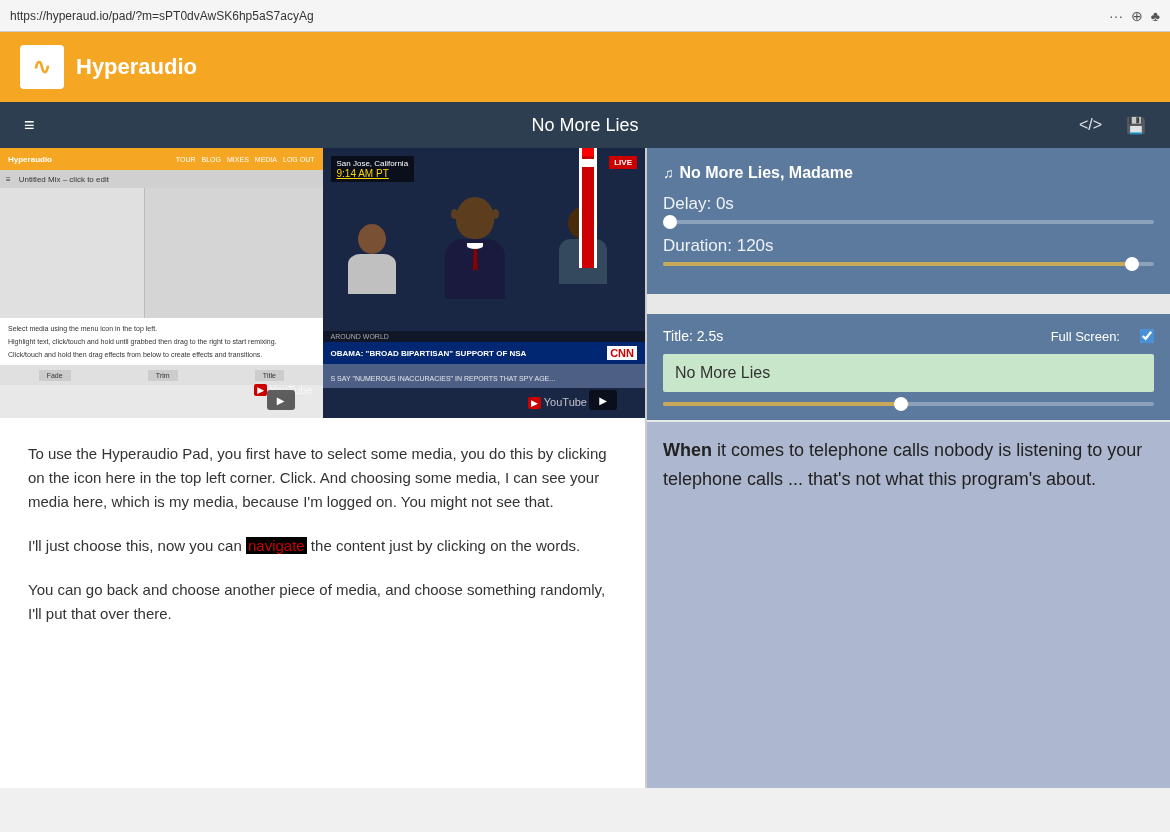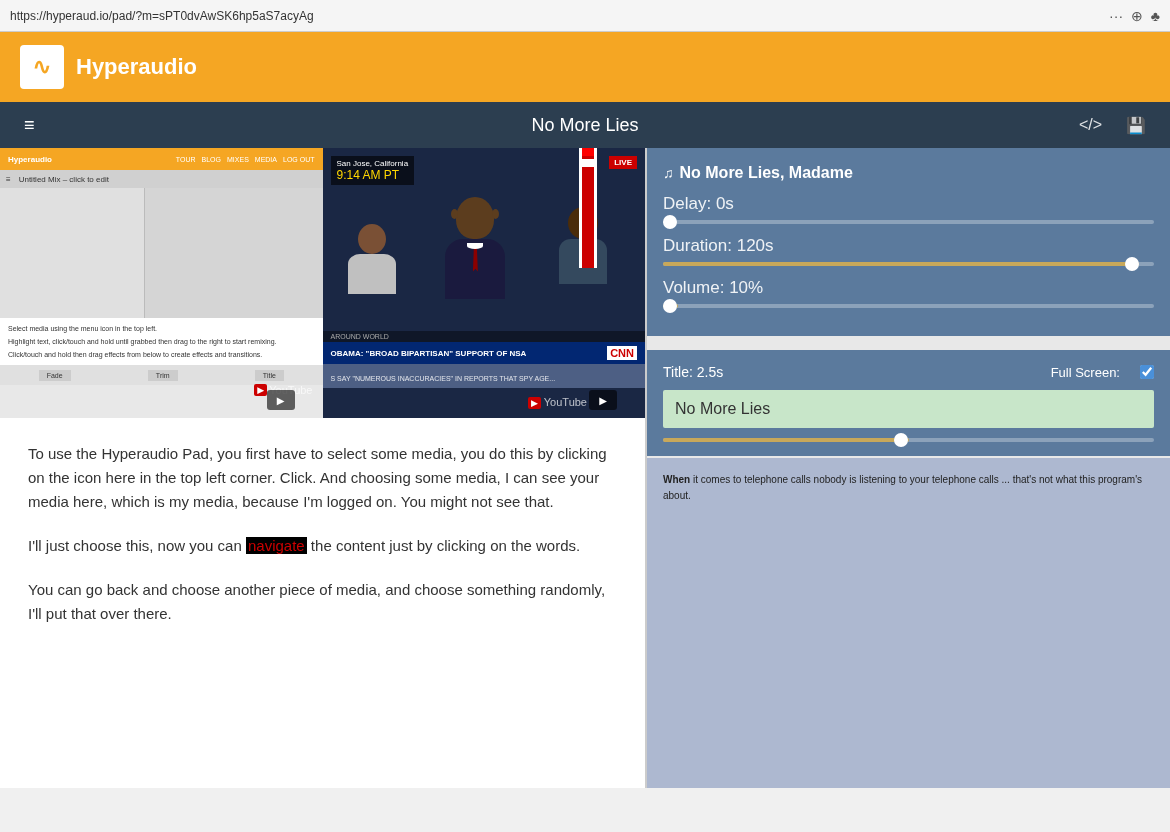--- a/index.html
+++ b/index.html
@@ -252,21 +252,22 @@
       position: absolute;
       top: 8px;
       left: 8px;
       background: rgba(0,0,0,0.6);
       color: white;
       font-size: 8px;
       padding: 3px 6px;
     }
     .time-badge {
       color: #ffd700;
-      font-size: 12px;
+      font-size: 10px;
+      text-decoration: underline;
     }
     .right-yt-play {
       position: absolute;
       bottom: 8px;
       right: 28px;
       width: 28px;
       height: 20px;
       background: rgba(0,0,0,0.6);
       border-radius: 3px;
       display: flex;
@@ -353,21 +354,21 @@
       background: #c8a85a;
       border-radius: 2px;
       position: absolute;
       top: 0;
       left: 0;
     }
 
     
     .title-card {
       background: #5b7a9d;
-      margin-top: 14px;
+      margin-top: 20px;
       padding: 14px 16px;
       color: white;
     }
     .title-card-header {
       display: flex;
       justify-content: space-between;
       align-items: center;
       margin-bottom: 10px;
       font-size: 14px;
     }
@@ -401,21 +402,21 @@
     }
 
     
     .transcript-card {
       background: #adb8d0;
       margin-top: 2px;
       padding: 14px 16px;
       flex: 1;
     }
     .transcript-text {
-      font-size: 10px;
+      font-size: 18px;
       color: #222;
       line-height: 1.6;
     }
     .transcript-highlight {
       background: #adb8d0;
       font-weight: 600;
     }
 
     
     .panel-divider {
@@ -593,27 +594,20 @@
 
 
       <div class="slider-row">
         <div class="slider-label">Duration: 120s</div>
         <div class="slider-track">
           <div class="slider-fill" style="width:97%;"></div>
           <div class="slider-thumb" style="left:94%;"></div>
         </div>
       </div>
 
-      <div class="slider-row">
-        <div class="slider-label">Volume: 10%</div>
-        <div class="slider-track">
-          <div class="slider-fill" style="width:3%;"></div>
-          <div class="slider-thumb" style="left:0%;"></div>
-        </div>
-      </div>
     </div>
 
     <div class="title-card">
       <div class="title-card-header">
         <span>Title: 2.5s</span>
         <div class="fullscreen-label">
           <span>Full Screen:</span>
           <input type="checkbox" class="checkbox-input" checked="" style="">
         </div>
       </div>

